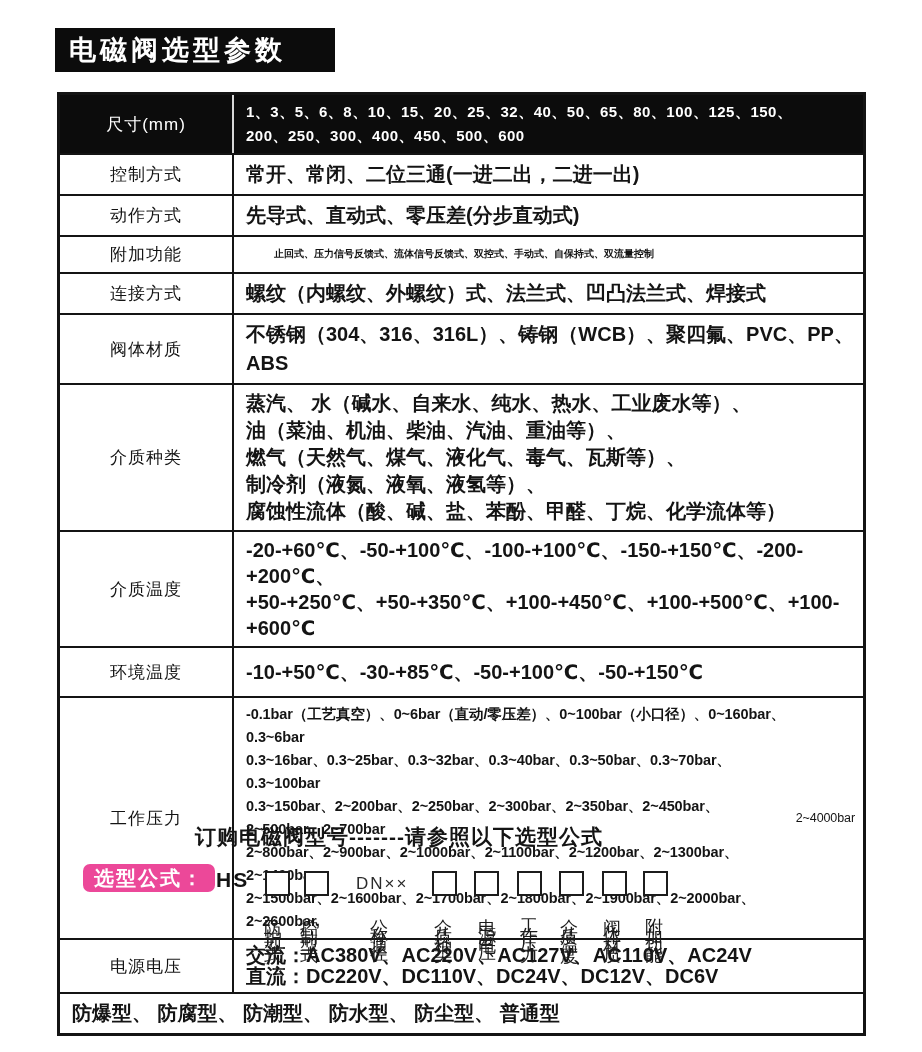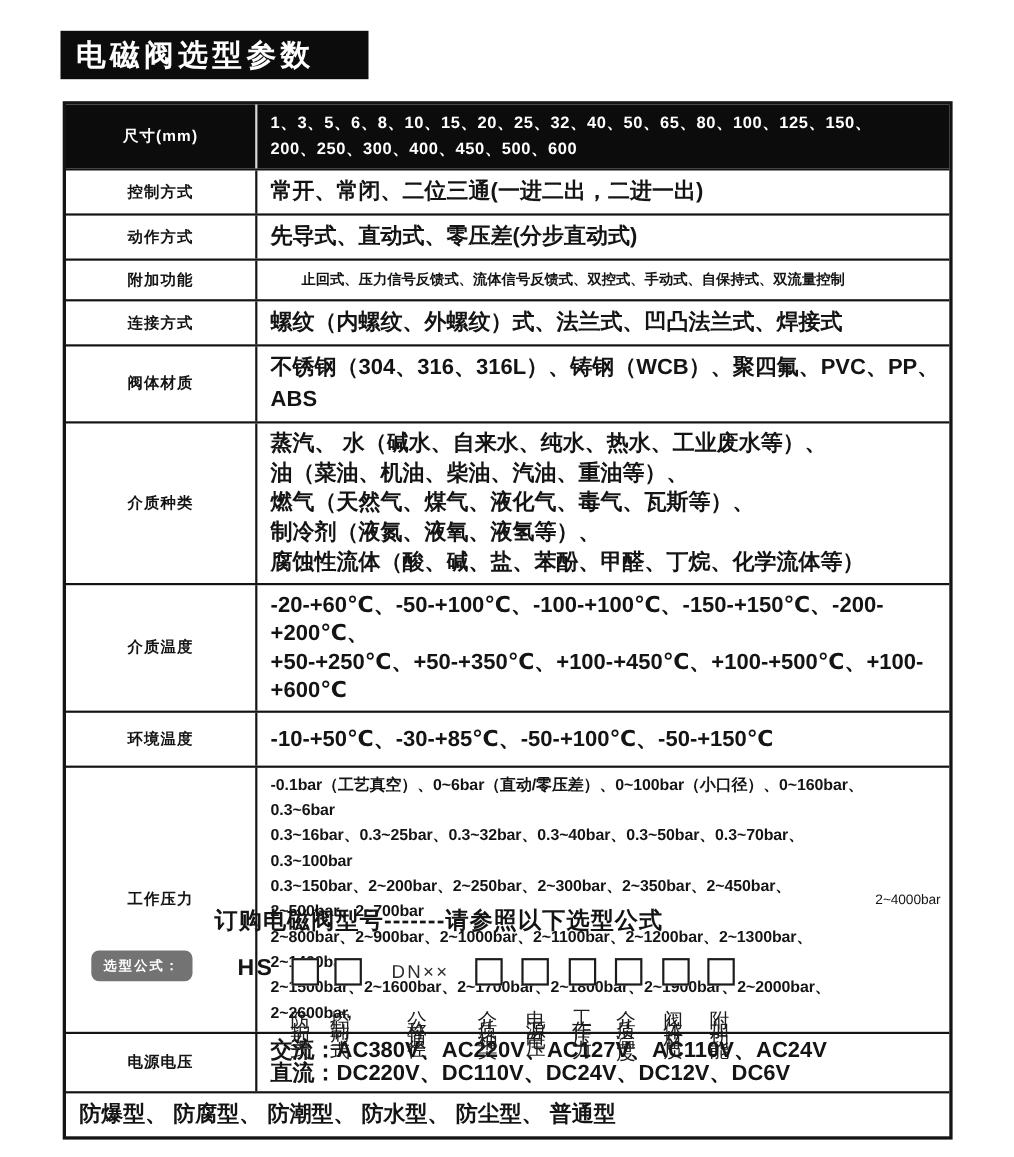--- a/index.html
+++ b/index.html
@@ -16,50 +16,50 @@
   }
   
   .spec-table{
     position:absolute;left:57px;top:92px;width:809px;
     border:3px solid #141414;background:#ffffff;box-sizing:border-box;
   }
   .trow{display:flex;border-top:2px solid #141414;}
   .trow:first-child{border-top:none;}
   .cell-label{
     flex:0 0 172px;display:flex;align-items:center;justify-content:center;
-    font-weight:bold;font-size:14px;letter-spacing:1px;
+    font-weight:normal;font-size:17px;letter-spacing:1px;
     border-right:2px solid #141414;text-align:right;
   }
   .cell-value{
     flex:1;display:flex;align-items:center;
     padding:5px 8px 5px 12px;font-weight:bold;font-size:20px;
     white-space:pre-line;line-height:1.45;box-sizing:border-box;
   }
   .trow.dark{background:#0c0c0c;color:#ffffff;}
   .trow.dark .cell-label{border-right-color:#d8d8d8;}
   .row-size{min-height:53px;}     .row-size .cell-value{font-size:15px;line-height:24px;letter-spacing:0.5px;}
   .row-control{min-height:38px;}
   .row-action{min-height:35px;}
-  .row-extra{min-height:35px;}    .row-extra .cell-value{font-size:13px;padding-left:40px;}
+  .row-extra{min-height:35px;}    .row-extra .cell-value{font-size:10px;padding-left:40px;}
   .row-connect{min-height:36px;}
   .row-body{min-height:39px;}
   .row-media{min-height:143px;}   .row-media .cell-value{line-height:27px;}
   .row-mediatemp{min-height:54px;}.row-mediatemp .cell-value{font-weight:600;line-height:26px;}
   .row-envtemp{min-height:48px;}  .row-envtemp .cell-value{font-weight:600;}
   .row-pressure{min-height:122px;}.row-pressure .cell-value{font-size:14.5px;line-height:23px;letter-spacing:-0.1px;}
   .row-voltage{min-height:42px;}  .row-voltage .cell-value{line-height:21px;}
   .row-protect{min-height:32px;}
   .suffix-small{font-size:12.5px;font-weight:400;white-space:nowrap;margin-left:3px;}
   
   .order-heading{
     position:absolute;left:195px;top:823px;font-size:21px;font-weight:bold;letter-spacing:1px;
   }
   .formula-label{
-    position:absolute;left:83px;top:864px;background:#737373;color:#ffffff;
-    font-weight:bold;font-size:12px;line-height:22px;padding:3px 11px;
+    position:absolute;left:83px;top:864px;background:#ec4899;color:#ffffff;
+    font-weight:bold;font-size:20px;line-height:22px;padding:3px 11px;
     border-radius:7px;letter-spacing:2px;
   }
   .hs-prefix{position:absolute;left:216px;top:868px;font-size:21px;font-weight:bold;letter-spacing:2px;}
   .fbox{position:absolute;top:871px;width:21px;height:21px;border:2px solid #1c1c1c;background:#ffffff;}
   .b1{left:265px;} .b2{left:304px;} .b3{left:432px;} .b4{left:474px;}
   .b5{left:517px;} .b6{left:559px;} .b7{left:602px;} .b8{left:643px;}
   .dn-code{position:absolute;left:356px;top:874px;font-size:17px;color:#2b2b2b;letter-spacing:2px;}
   .vlabel{
     position:absolute;top:904px;writing-mode:vertical-rl;text-orientation:upright;
     font-size:18px;font-weight:400;letter-spacing:9px;color:#1c1c1c;

